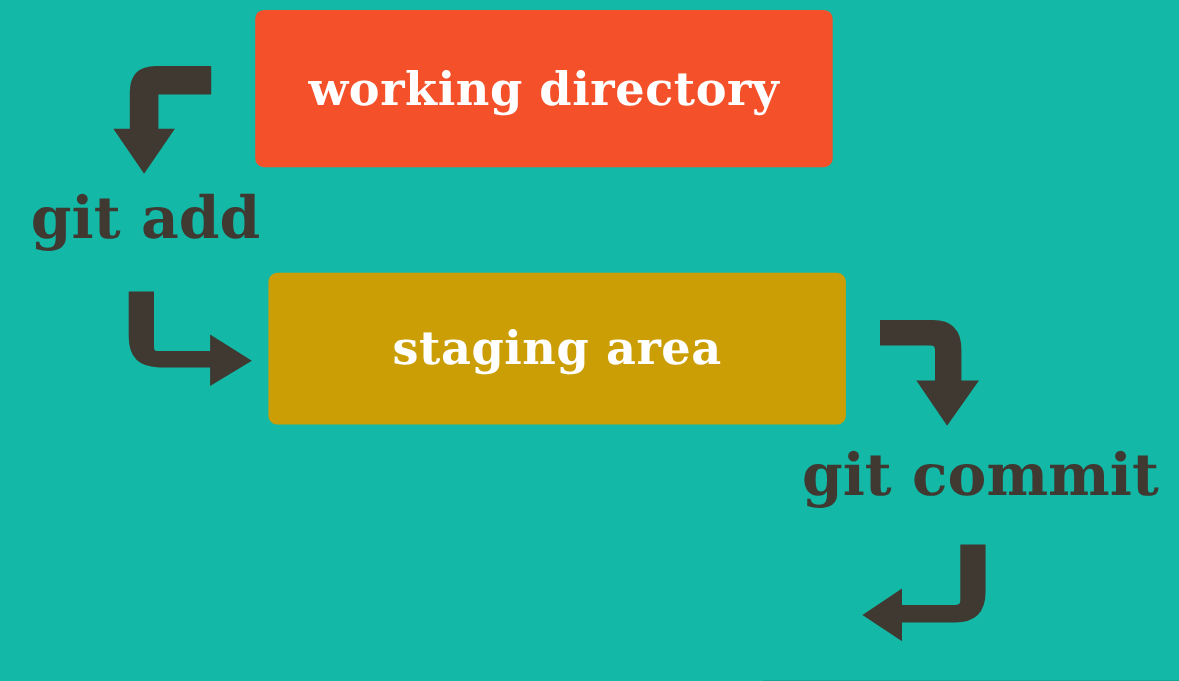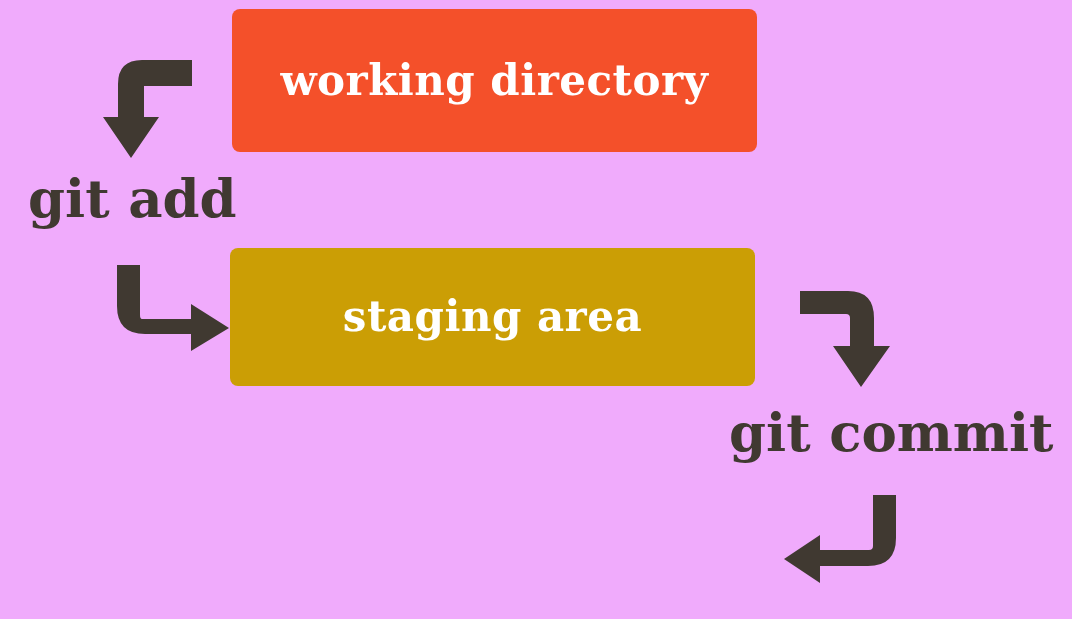--- a/index.html
+++ b/index.html
@@ -8,21 +8,21 @@
     padding: 0;
     background: #000000;
   }
   body {
     font-family: "DejaVu Serif", serif;
   }
   #diagram-root {
     position: relative;
     width: 1072px;
     height: 619px;
-    background: #f0abfc;
+    background: #14b8a6;
     overflow: hidden;
   }
   .stage-box {
     position: absolute;
     border-radius: 8px;
     display: flex;
     align-items: center;
     justify-content: center;
   }
   .stage-label {
@@ -35,21 +35,21 @@
     white-space: nowrap;
   }
   #box-working-directory {
     left: 232px;
     top: 9px;
     width: 525px;
     height: 143px;
     background: #f4502a;
   }
   #box-staging-area {
-    left: 230px;
+    left: 244px;
     top: 248px;
     width: 525px;
     height: 138px;
     background: #cb9e05;
   }
   #box-repository {
     left: 232px;
     top: 480px;
     width: 525px;
     height: 139px;

